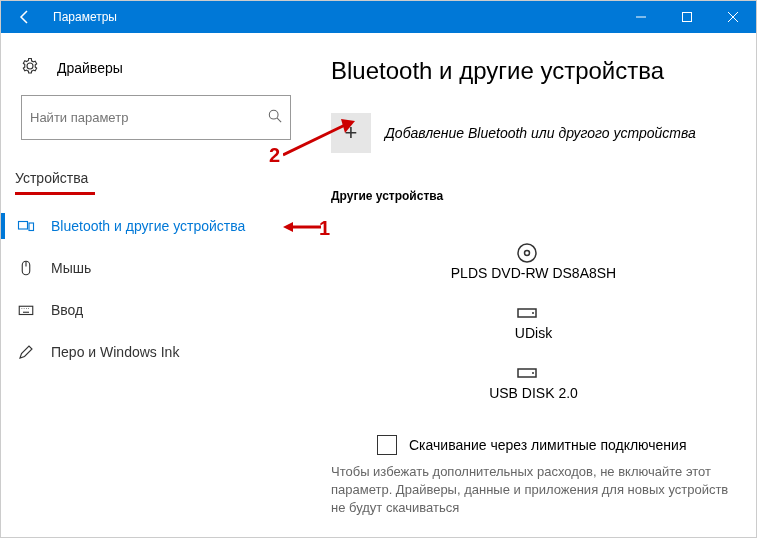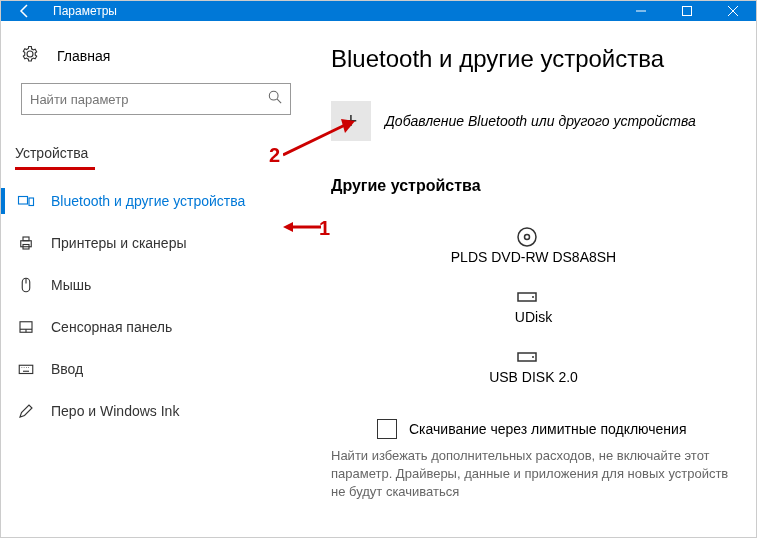--- a/index.html
+++ b/index.html
@@ -1,41 +1,41 @@
 <!DOCTYPE html>
 <html><head>
 <meta charset="utf-8">
 <style>
 * { margin: 0; padding: 0; box-sizing: border-box; font-family: "Segoe UI", Tahoma, sans-serif; }
 body { width: 757px; height: 538px; background: #fff; overflow: hidden; border: 1px solid #ccc; position: relative; }
-.titlebar { height: 20px; background: #0078d7; color: #fff; display: flex; align-items: center; }
+.titlebar { height: 32px; background: #0078d7; color: #fff; display: flex; align-items: center; }
 .back-btn { width: 48px; height: 32px; display: flex; align-items: center; justify-content: center; cursor: pointer; }
 .title { font-size: 12px; padding-left: 4px; flex: 1; }
 .win-controls { display: flex; }
 .win-ctrl { width: 46px; height: 32px; display: flex; align-items: center; justify-content: center; cursor: pointer; }
 .content { display: flex; height: calc(100% - 32px); }
 .sidebar { width: 310px; padding: 16px 0 0 0; position: relative; }
 .home-row { display: flex; align-items: center; padding: 8px 20px; cursor: pointer; }
 .home-row .icon { width: 20px; margin-right: 16px; }
 .home-row .label { font-size: 14px; }
 .search-wrap { padding: 8px 20px 20px 20px; }
-.search { width: 100%; height: 32px; border: 1px solid #999; display: flex; align-items: center; padding: 0 8px; }
+.search { width: 100%; height: 45px; border: 1px solid #999; display: flex; align-items: center; padding: 0 8px; }
 .search input { border: none; outline: none; flex: 1; font-size: 13px; }
 .cat-header { padding: 10px 20px 4px 14px; font-size: 14px; color: #333; }
 .cat-underline { height: 3px; background: #c00; width: 80px; margin: 2px 0 10px 14px; }
 .nav-item { display: flex; align-items: center; padding: 12px 20px 12px 14px; cursor: pointer; font-size: 14px; color: #333; position: relative; }
 .nav-item .icon { width: 22px; margin-right: 14px; display: flex; align-items: center; justify-content: center; }
 .nav-item.active { color: #0078d7; }
 .nav-item.active::before { content: ""; position: absolute; left: 0; top: 8px; bottom: 8px; width: 4px; background: #0078d7; }
 .main { flex: 1; padding: 24px 20px 0 20px; position: relative; overflow: hidden; }
 .page-title { font-size: 24px; font-weight: 400; margin-bottom: 28px; }
 .add-row { display: flex; align-items: center; margin-bottom: 36px; cursor: pointer; }
 .add-btn { width: 40px; height: 40px; background: #e6e6e6; display: flex; align-items: center; justify-content: center; font-size: 22px; color: #333; margin-right: 14px; }
 .add-label { font-size: 14px; font-style: italic; }
-.section-title { font-size: 16px; font-weight: 600; margin-bottom: 20px; }
+.section-title { font-size: 12px; font-weight: 600; margin-bottom: 28px; }
 .device { display: flex; align-items: center; padding: 10px 0; font-size: 14px; flex-direction: column; }
 .device .dicon { width: 32px; margin-right: 14px; display: flex; align-items: center; justify-content: center; }
 .checkbox-row { display: flex; align-items: center; margin-top: 24px; padding-left: 46px; }
 .checkbox { width: 20px; height: 20px; border: 1px solid #333; margin-right: 12px; }
 .checkbox-label { font-size: 14px; }
 .desc { font-size: 13px; color: #666; margin-top: 8px; line-height: 1.4; padding-right: 4px; }
 .annotation { position: absolute; color: #c00; font-weight: bold; font-size: 20px; pointer-events: none; z-index: 10; }
 .arrow { position: absolute; pointer-events: none; z-index: 9; }
 </style>
 </head>
@@ -68,21 +68,21 @@
 </div>
 
 <div class="content">
   <div class="sidebar">
     <div class="home-row">
       <span class="icon">
         <svg width="18" height="18" viewBox="0 0 24 24">
             <path fill="none" stroke="#333" stroke-width="1.5" d="M12 8a4 4 0 100 8 4 4 0 000-8zM19 12c0-.5 0-1-.1-1.4l2-1.6-2-3.4-2.4 1a7 7 0 00-2.4-1.4L13.8 2h-3.6l-.3 2.6a7 7 0 00-2.4 1.4l-2.4-1-2 3.4 2 1.6C5 11 5 11.5 5 12s0 1 .1 1.4l-2 1.6 2 3.4 2.4-1a7 7 0 002.4 1.4l.3 2.6h3.6l.3-2.6a7 7 0 002.4-1.4l2.4 1 2-3.4-2-1.6c.1-.4.1-.9.1-1.4z"></path>
           </svg>
       </span>
-      <span class="label">Главная</span>
+      <span class="label">Драйверы</span>
     </div>
     <div class="search-wrap">
       <div class="search">
         <input placeholder="Найти параметр" style="">
         <span><svg width="14" height="14" viewBox="0 0 16 16">
               <circle cx="6.5" cy="6.5" r="5" stroke="#666" fill="none" stroke-width="1.2"></circle>
               <line x1="10.5" y1="10.5" x2="15" y2="15" stroke="#666" stroke-width="1.2"></line>
             </svg></span>
       </div>
     </div>
@@ -94,45 +94,25 @@
           <svg width="18" height="18" viewBox="0 0 24 24">
             <rect x="2" y="6" width="12" height="10" stroke="#0078d7" fill="none" stroke-width="1.5"></rect>
             <rect x="16" y="8" width="6" height="10" stroke="#0078d7" fill="none" stroke-width="1.5"></rect>
           </svg>
         </span>
       <span>Bluetooth и другие устройства</span>
     </div>
     <div class="nav-item">
       <span class="icon">
           <svg width="18" height="18" viewBox="0 0 24 24">
-            <rect x="5" y="9" width="14" height="8" stroke="#333" fill="none" stroke-width="1.5"></rect>
-            <rect x="8" y="4" width="8" height="5" stroke="#333" fill="none" stroke-width="1.5"></rect>
-            <rect x="8" y="14" width="8" height="6" stroke="#333" fill="none" stroke-width="1.5"></rect>
-          </svg>
-        </span>
-      <span>Принтеры и сканеры</span>
-    </div>
-    <div class="nav-item">
-      <span class="icon">
-          <svg width="18" height="18" viewBox="0 0 24 24">
             <rect x="7" y="3" width="10" height="18" rx="5" stroke="#333" fill="none" stroke-width="1.5"></rect>
             <line x1="12" y1="3" x2="12" y2="10" stroke="#333" stroke-width="1.5"></line>
           </svg>
         </span>
       <span>Мышь</span>
-    </div>
-    <div class="nav-item">
-      <span class="icon">
-          <svg width="18" height="18" viewBox="0 0 24 24">
-            <rect x="4" y="5" width="16" height="14" stroke="#333" fill="none" stroke-width="1.5"></rect>
-            <line x1="4" y1="15" x2="20" y2="15" stroke="#333" stroke-width="1.5"></line>
-            <line x1="12" y1="15" x2="12" y2="19" stroke="#333" stroke-width="1.5"></line>
-          </svg>
-        </span>
-      <span>Сенсорная панель</span>
     </div>
     <div class="nav-item">
       <span class="icon">
           <svg width="18" height="18" viewBox="0 0 24 24">
             <rect x="3" y="7" width="18" height="11" stroke="#333" fill="none" stroke-width="1.5"></rect>
             <line x1="6" y1="10" x2="7" y2="10" stroke="#333"></line>
             <line x1="9" y1="10" x2="10" y2="10" stroke="#333"></line>
             <line x1="12" y1="10" x2="13" y2="10" stroke="#333"></line>
             <line x1="15" y1="10" x2="16" y2="10" stroke="#333"></line>
             <line x1="8" y1="15" x2="16" y2="15" stroke="#333" stroke-width="1.5"></line>
@@ -185,21 +165,21 @@
             <circle cx="18" cy="12" r="1" fill="#333"></circle>
           </svg>
         </span>
       <span>USB DISK 2.0</span>
     </div>
 
     <div class="checkbox-row">
       <div class="checkbox"></div>
       <div class="checkbox-label">Скачивание через лимитные подключения</div>
     </div>
-    <div class="desc">Найти избежать дополнительных расходов, не включайте этот параметр. Драйверы, данные и приложения для новых устройств не будут скачиваться</div>
+    <div class="desc">Чтобы избежать дополнительных расходов, не включайте этот параметр. Драйверы, данные и приложения для новых устройств не будут скачиваться</div>
   </div>
 </div>
 
 <div class="annotation" style="left:318px; top:216px;">1</div>
 <svg class="arrow" style="left:282px; top:219px;" width="38" height="14">
     <line x1="38" y1="7" x2="6" y2="7" stroke="#c00" stroke-width="3"></line>
     <polygon points="0,7 10,2 10,12" fill="#c00"></polygon>
   </svg>
 
 <div class="annotation" style="left:268px; top:143px;">2</div>

